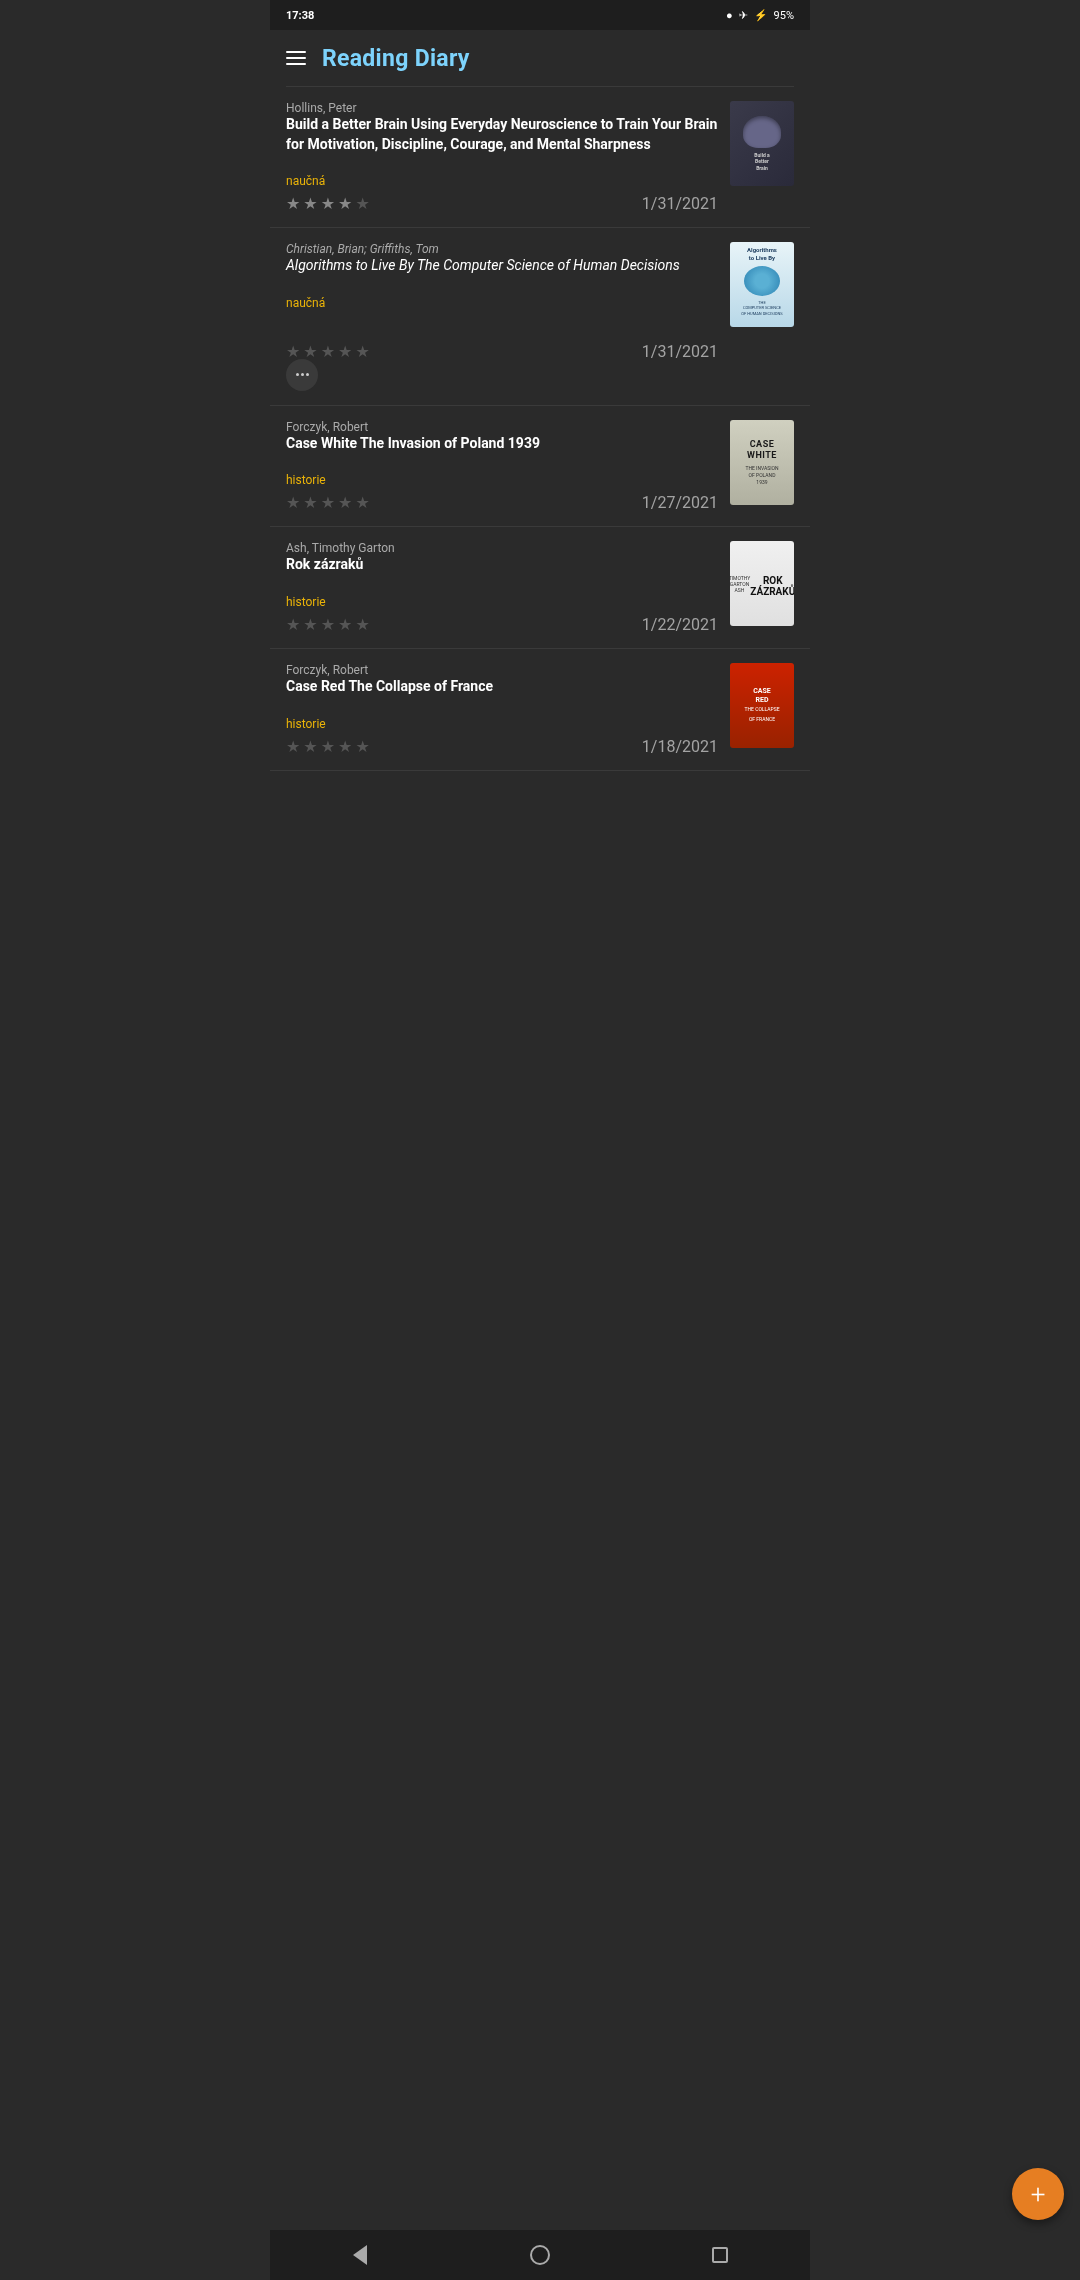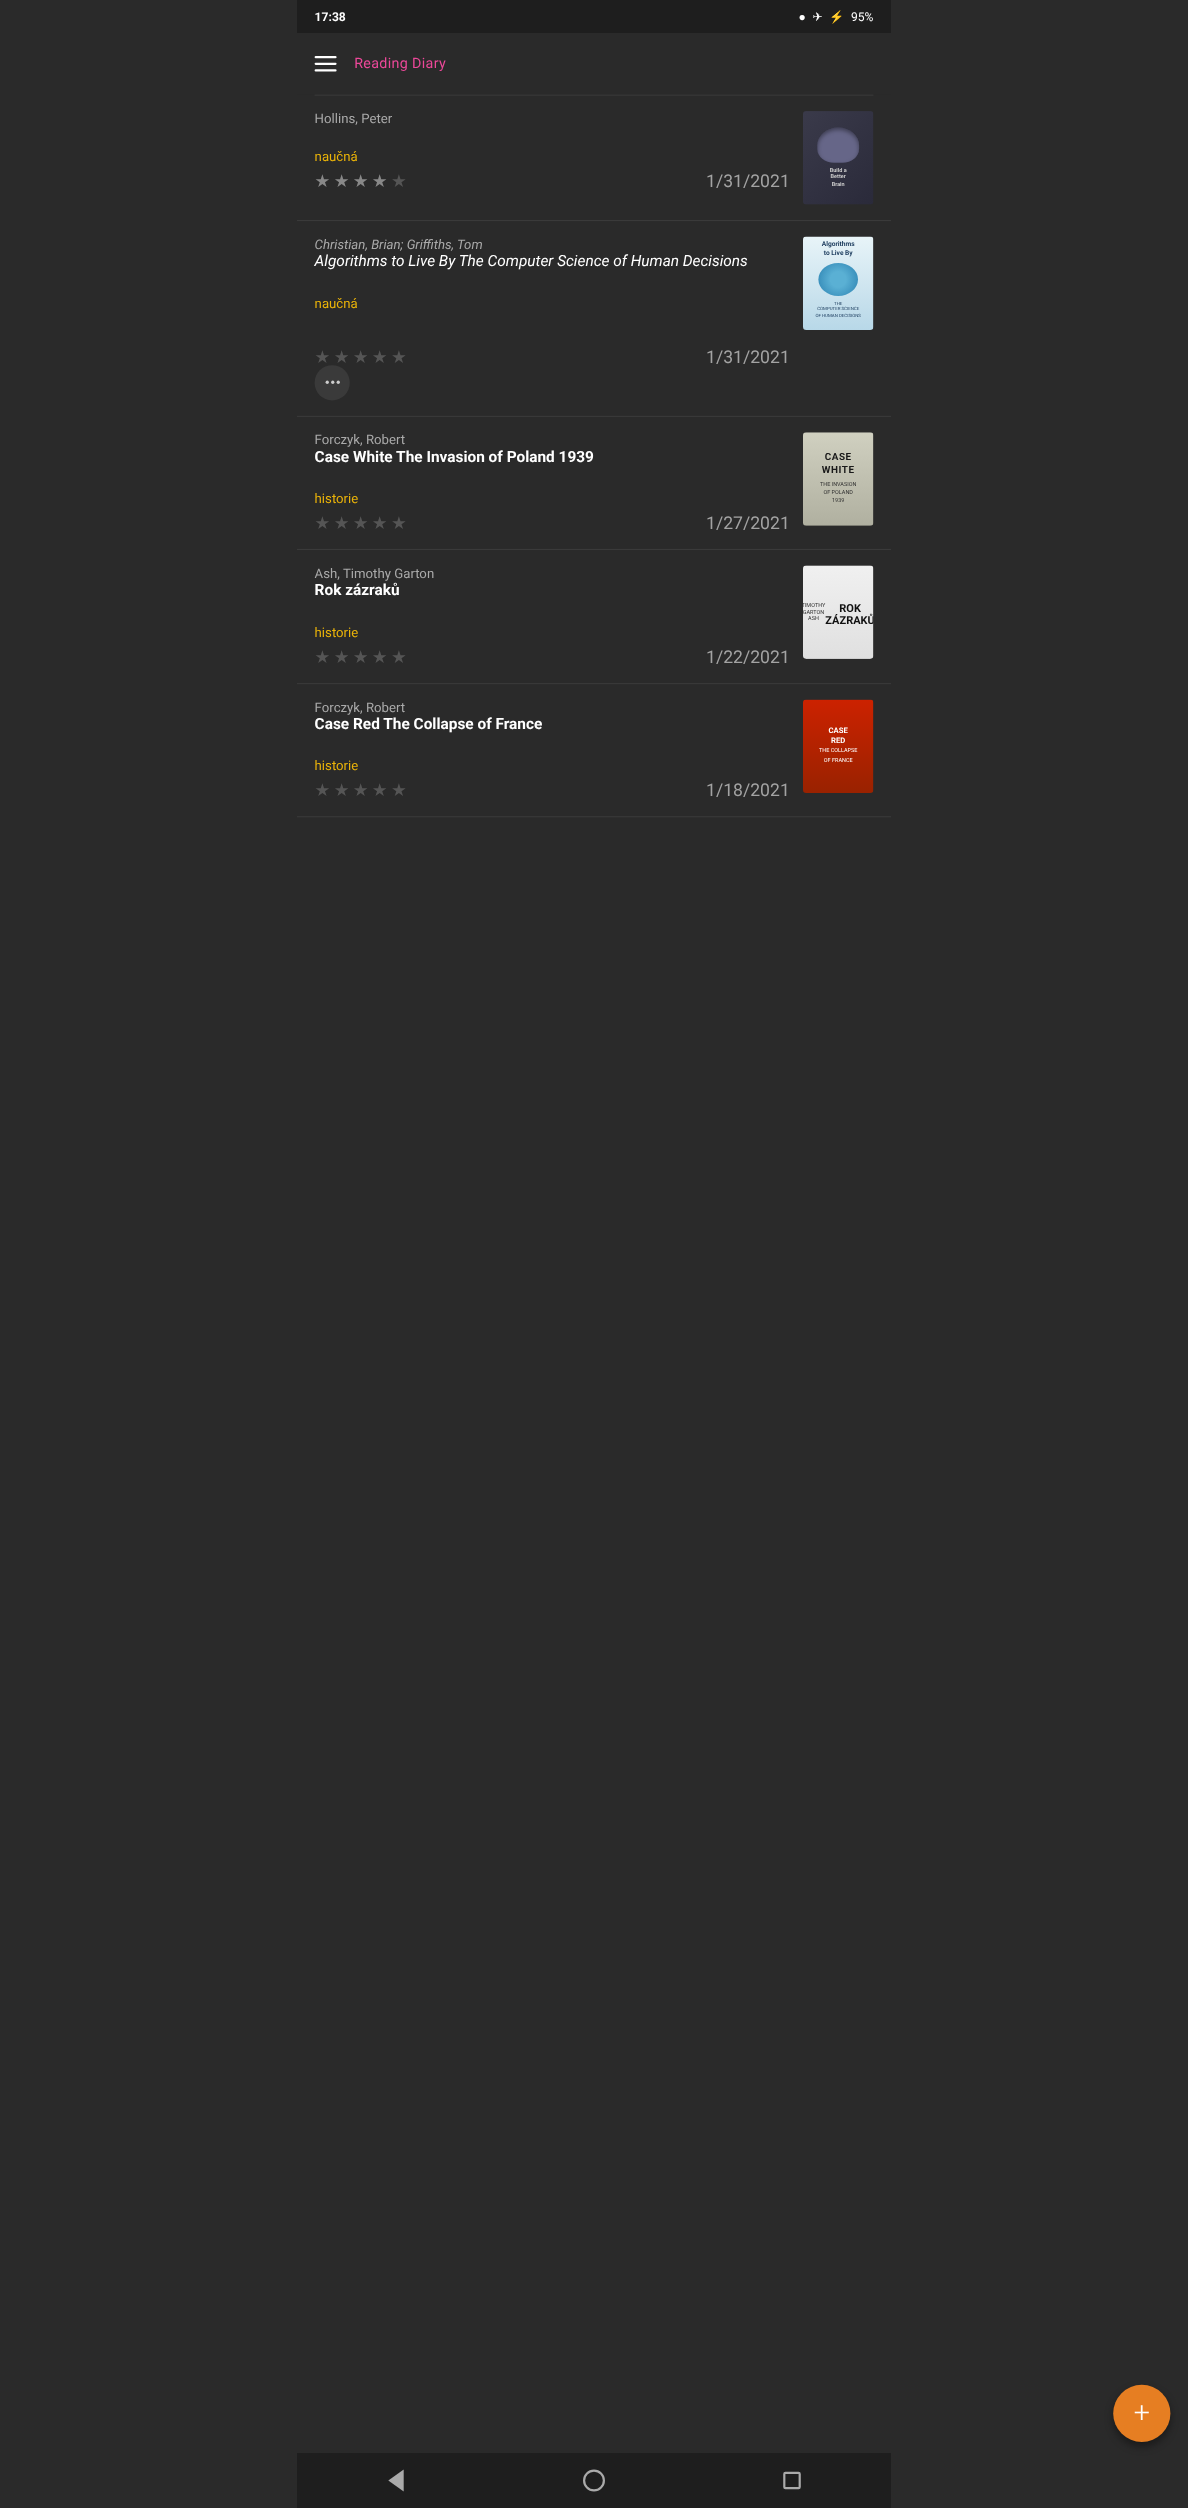--- a/index.html
+++ b/index.html
@@ -59,23 +59,23 @@
 
     .hamburger-icon span {
       display: block;
       width: 20px;
       height: 2px;
       background: #fff;
       border-radius: 1px;
     }
 
     .app-bar-title {
-      font-size: 13px;
-      font-weight: 400;
-      color: #ec4899;
+      font-size: 23px;
+      font-weight: 700;
+      color: #7dd3fc;
       letter-spacing: 0.3px;
     }
 
     
     .section-header {
       padding: 14px 16px 8px 16px;
     }
 
     .section-month {
       font-size: 17px;
@@ -430,20 +430,21 @@
   <span class="app-bar-title">Reading Diary</span>
 </div>
 
 <div class="main-content">
 
   <div class="divider"></div>
 
   <div class="book-entry" id="entry-book-1">
     <div class="book-info">
       <span class="book-author">Hollins, Peter</span>
+      <span class="book-title">Build a Better Brain Using Everyday Neuroscience to Train Your Brain for Motivation, Discipline, Courage, and Mental Sharpness</span>
       <span class="book-genre">naučná</span>
       <div class="book-footer">
         <div class="stars">
           <span class="star filled">★</span>
           <span class="star filled">★</span>
           <span class="star filled">★</span>
           <span class="star filled">★</span>
           <span class="star">★</span>
         </div>
         <span class="book-date">1/31/2021</span>

